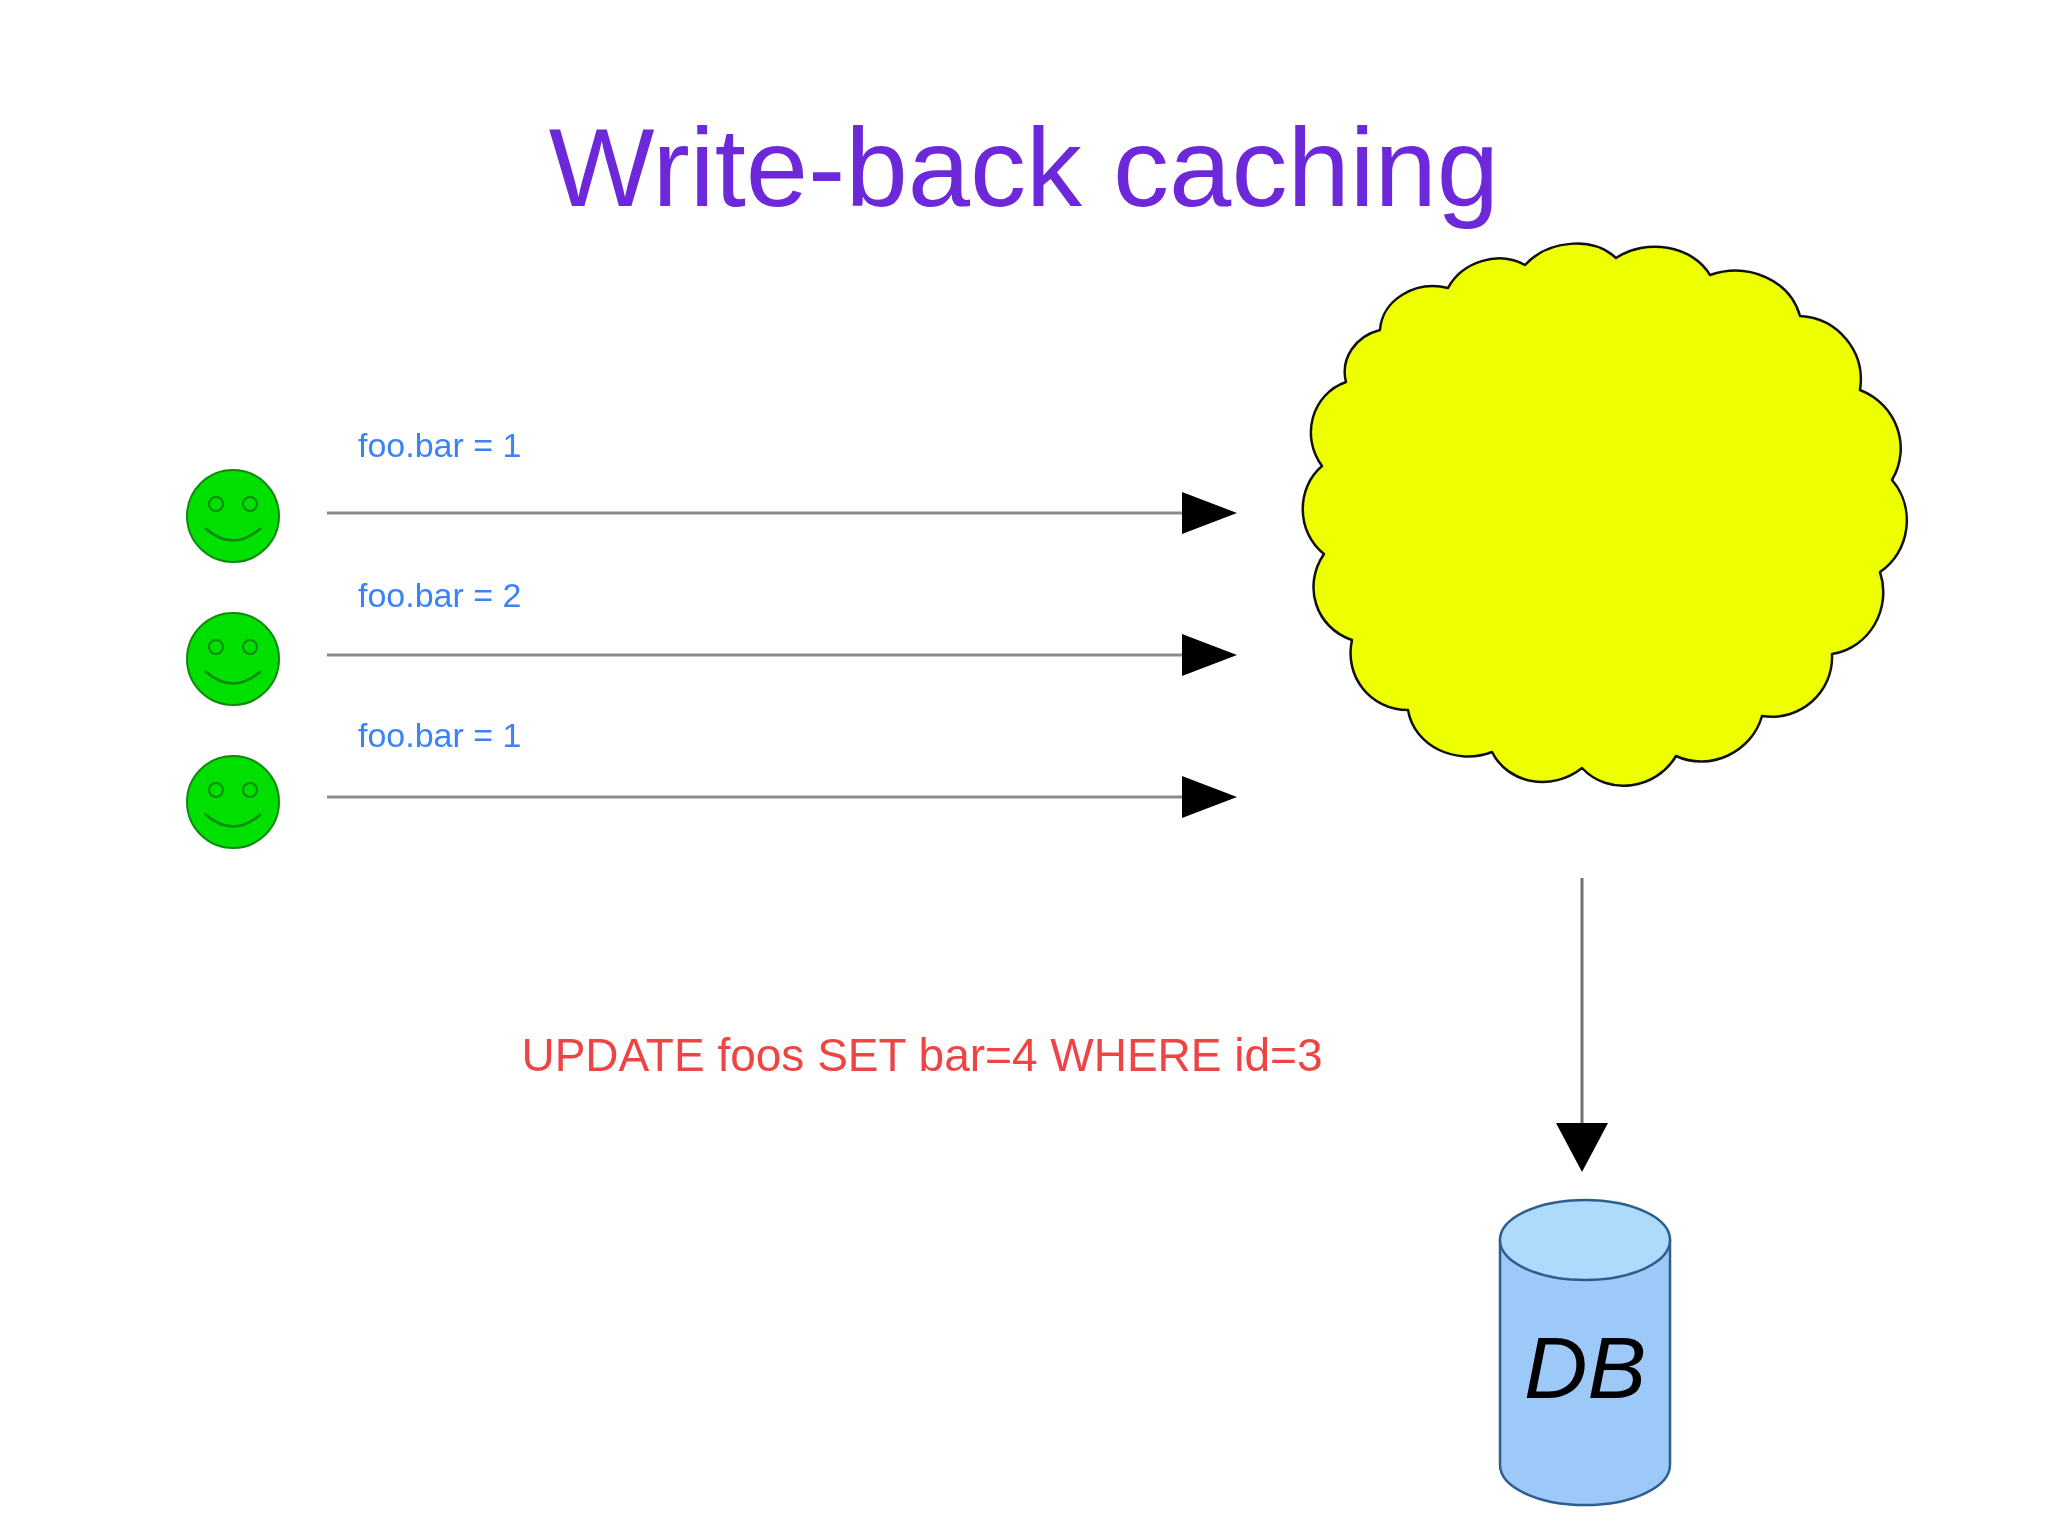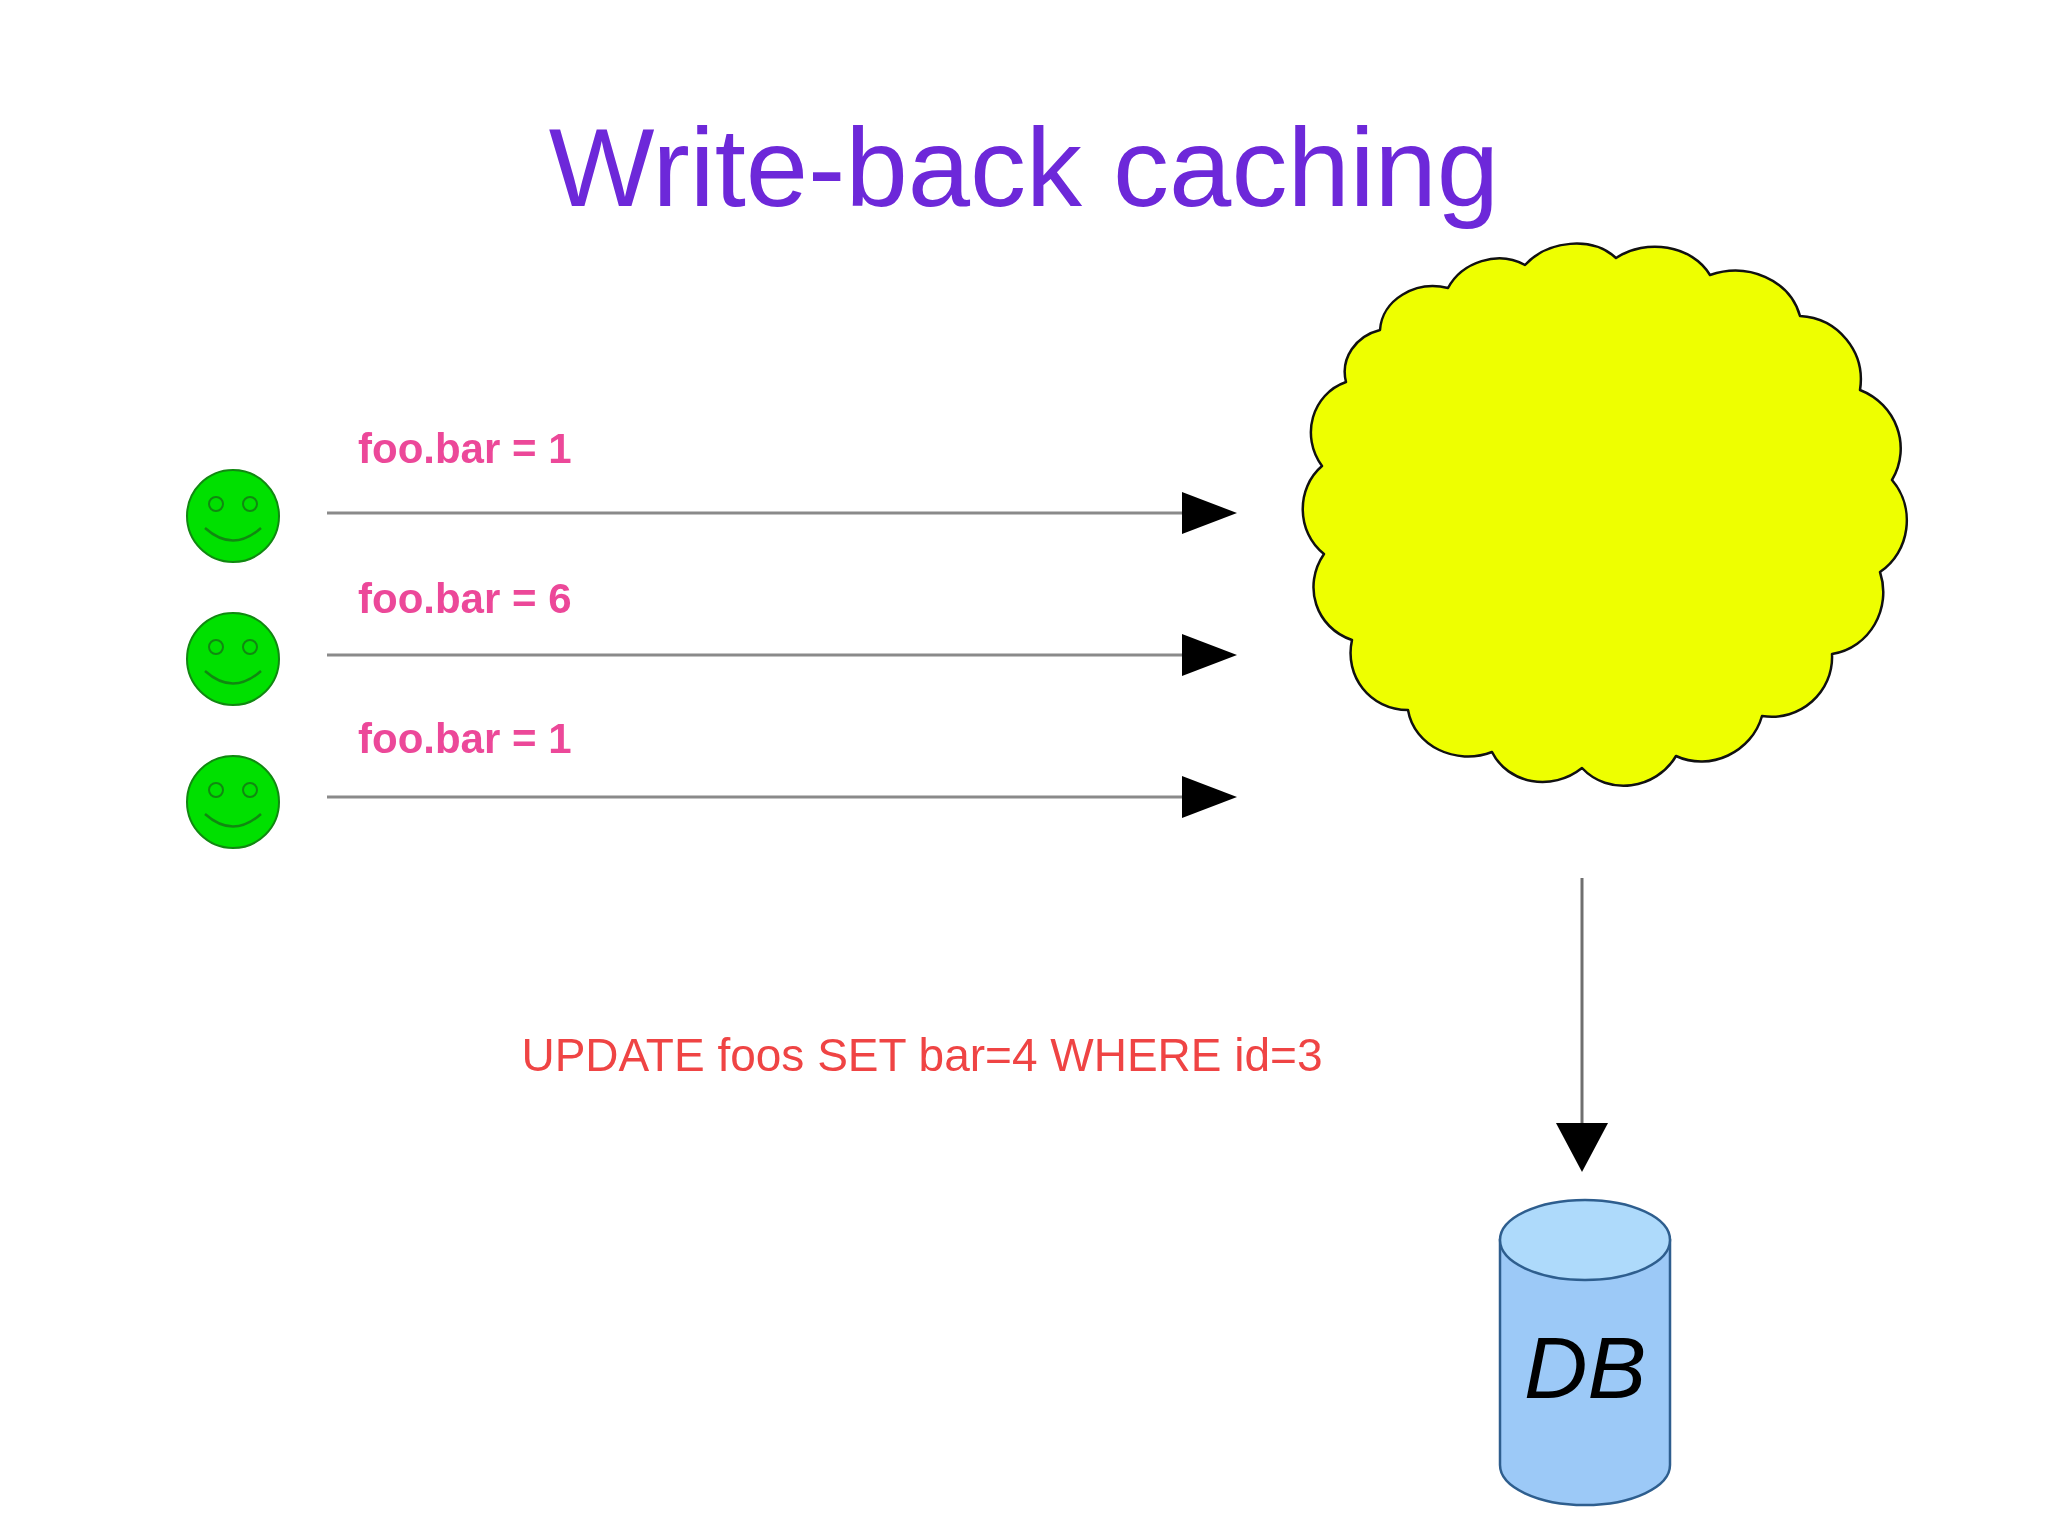--- a/index.html
+++ b/index.html
@@ -35,23 +35,23 @@
     text-align: center;
     font-size: 112px;
     font-weight: normal;
     line-height: 1.08;
     letter-spacing: 0px;
     color: #6d28d9;
     white-space: nowrap;
   }
   .arrow-label {
     position: absolute;
-    font-size: 42px;
-    font-weight: bold;
-    color: #ec4899;
+    font-size: 34px;
+    font-weight: normal;
+    color: #3b82f6;
     white-space: nowrap;
     line-height: 1;
   }
   .label-1 { left: 358px; top: 428px; }
   .label-2 { left: 358px; top: 578px; }
   .label-3 { left: 358px; top: 718px; }
   .sql-label {
     position: absolute;
     left: 0;
     top: 1032px;
@@ -161,21 +161,21 @@
       <path d="M 1500 1240 L 1500 1465 A 85 40 0 0 0 1670 1465 L 1670 1240 Z" fill="#9CC9F7" stroke="#2E5E8E" stroke-width="2.5"></path>
       <ellipse cx="1585" cy="1240" rx="85" ry="40" fill="#AEDAFB" stroke="#2E5E8E" stroke-width="2.5"></ellipse>
     </g>
 
   </svg>
 
   <div class="slide-title">Write-back caching</div>
 
   <div class="arrow-label label-1">foo.bar = 1</div>
 
-  <div class="arrow-label label-2">foo.bar = 6</div>
+  <div class="arrow-label label-2">foo.bar = 2</div>
 
   <div class="arrow-label label-3">foo.bar = 1</div>
 
 
   <div class="sql-label">UPDATE foos SET bar=4 WHERE id=3</div>
 
   <div class="shape-label db-label">DB</div>
 
 </div>
 

